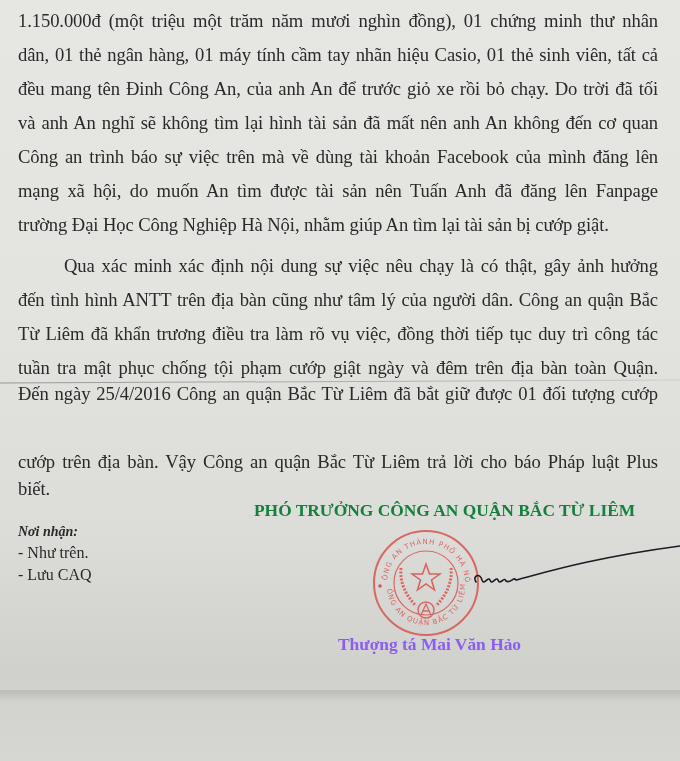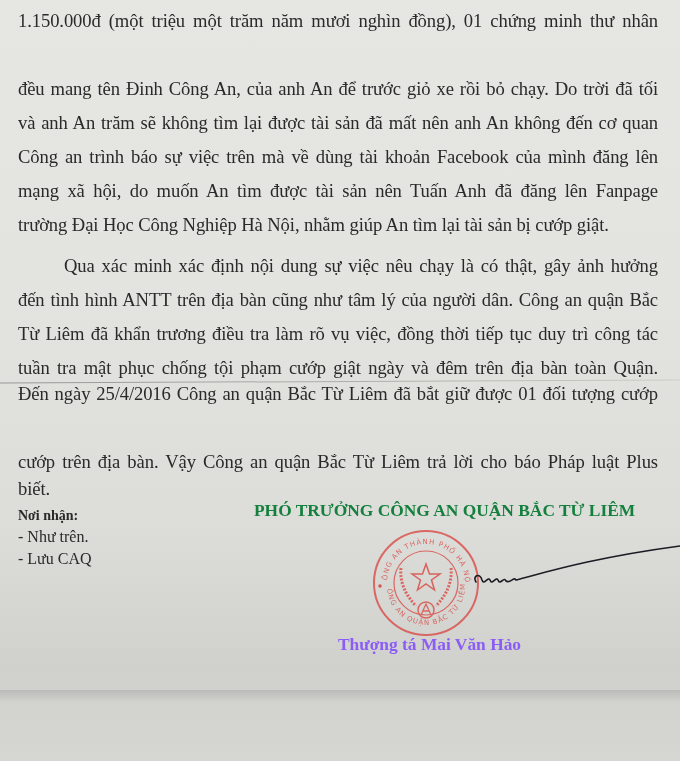--- a/index.html
+++ b/index.html
@@ -20,41 +20,42 @@
     .crease-top {
       position: absolute; left: 0; top: 381px; width: 680px; height: 1px;
       background: linear-gradient(90deg, rgba(90,90,90,0.55), rgba(90,90,90,0.35) 60%, rgba(90,90,90,0.15));
       transform: rotate(-0.25deg);
     }
     .fold-shadow {
       position: absolute; left: 0; top: 690px; width: 680px; height: 12px;
       background: linear-gradient(180deg, rgba(160,160,158,0.45), rgba(220,220,218,0));
     }
     .recipients { position: absolute; left: 18px; top: 508px; font-size: 13px; }
-    .recipients .title { font-weight: bold; font-size: 14px; margin-bottom: 3px; }
+    .recipients .title { font-style: italic; font-weight: bold; font-size: 14px; margin-bottom: 3px; margin-top: 16px; }
     .recipients .item { font-size: 16px; margin-top: 4px; }
     .sign-title {
       position: absolute; left: 254px; top: 500px; font-weight: bold;
       font-size: 17.4px; white-space: nowrap; color: #15803d;
     }
     .signer {
       position: absolute; left: 338px; top: 634px; font-weight: bold;
       font-size: 17.4px; white-space: nowrap; color: #8b5cf6;
     }
     .stamp { position: absolute; left: 371px; top: 528px; width: 110px; height: 110px; }
     .signature { position: absolute; left: 470px; top: 540px; width: 210px; height: 60px; }
   </style>
 </head>
 <body>
 
 <div class="page">
 
   <div class="line justify" style="top:12px">1.150.000đ (một triệu một trăm năm mươi nghìn đồng), 01 chứng minh thư nhân</div>
+  <div class="line justify" style="top:46px">dân, 01 thẻ ngân hàng, 01 máy tính cầm tay nhãn hiệu Casio, 01 thẻ sinh viên, tất cả</div>
   <div class="line justify" style="top:80px">đều mang tên Đinh Công An, của anh An để trước giỏ xe rồi bỏ chạy. Do trời đã tối</div>
-  <div class="line justify" style="top:114px">và anh An trăm sẽ không tìm lại được tài sản đã mất nên anh An không đến cơ quan</div>
+  <div class="line justify" style="top:114px">và anh An nghĩ sẽ không tìm lại hình tài sản đã mất nên anh An không đến cơ quan</div>
   <div class="line justify" style="top:148px">Công an trình báo sự việc trên mà về dùng tài khoản Facebook của mình đăng lên</div>
   <div class="line justify" style="top:182px">mạng xã hội, do muốn An tìm được tài sản nên Tuấn Anh đã đăng lên Fanpage</div>
   <div class="line" style="top:216px">trường Đại Học Công Nghiệp Hà Nội, nhằm giúp An tìm lại tài sản bị cướp giật.</div>
 
   <div class="line indent justify" style="top:257px">Qua xác minh xác định nội dung sự việc nêu chạy là có thật, gây ảnh hưởng</div>
   <div class="line justify" style="top:291px">đến tình hình ANTT trên địa bàn cũng như tâm lý của người dân. Công an quận Bắc</div>
   <div class="line justify" style="top:325px">Từ Liêm đã khẩn trương điều tra làm rõ vụ việc, đồng thời tiếp tục duy trì công tác</div>
   <div class="line justify" style="top:359px">tuần tra mật phục chống tội phạm cướp giật ngày và đêm trên địa bàn toàn Quận.</div>
   <div class="crease-top"></div>
   <div class="line justify" style="top:385px">Đến ngày 25/4/2016 Công an quận Bắc Từ Liêm đã bắt giữ được 01 đối tượng cướp</div>

